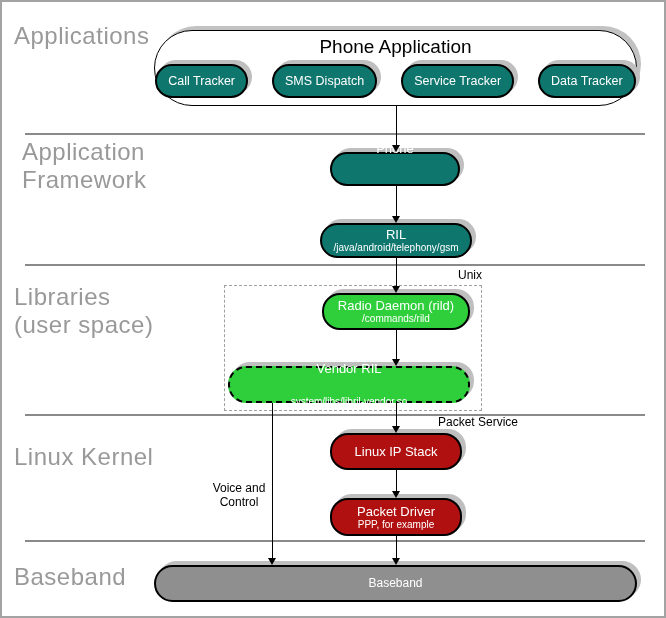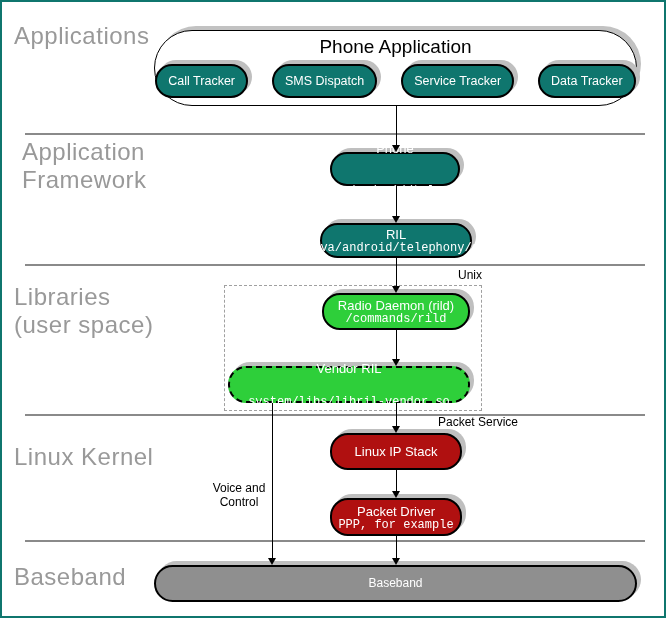--- a/index.html
+++ b/index.html
@@ -1,20 +1,20 @@
 <!DOCTYPE html>
 <html><head>
 <meta charset="utf-8">
 <style>
   html,body{margin:0;padding:0;background:#fff;}
   #canvas{
     position:relative;
     width:666px;height:618px;
     box-sizing:border-box;
-    border:2px solid #0f766e;
+    border:2px solid #a3a3a3;
     background:#fff;
     font-family:"Liberation Sans","DejaVu Sans",sans-serif;
     overflow:hidden;
   }
   .layer-label{
     position:absolute;
     left:12px;
     color:#999;
     font-size:24px;
     line-height:28px;
@@ -55,21 +55,21 @@
     border-radius:18px;
     color:#fff;
     display:flex;
     flex-direction:column;
     align-items:center;
     justify-content:center;
     box-shadow:4px -4px 0 #bfbfbf;
     text-align:center;
   }
   .pill .t{font-size:13px;line-height:15px;}
-  .pill .s{font-size:12px;line-height:12px;font-family:Liberation Mono, monospace;}
+  .pill .s{font-size:10px;line-height:12px;}
   .small-pill{
     height:34px;
     padding:0 11px;
     font-size:12.5px;
     border-radius:17px;
   }
   .abs{position:absolute;}
   .blue{background:#0f766e;}
   .green{background:#2ecf3a;}
   .red{background:#b01010;}

